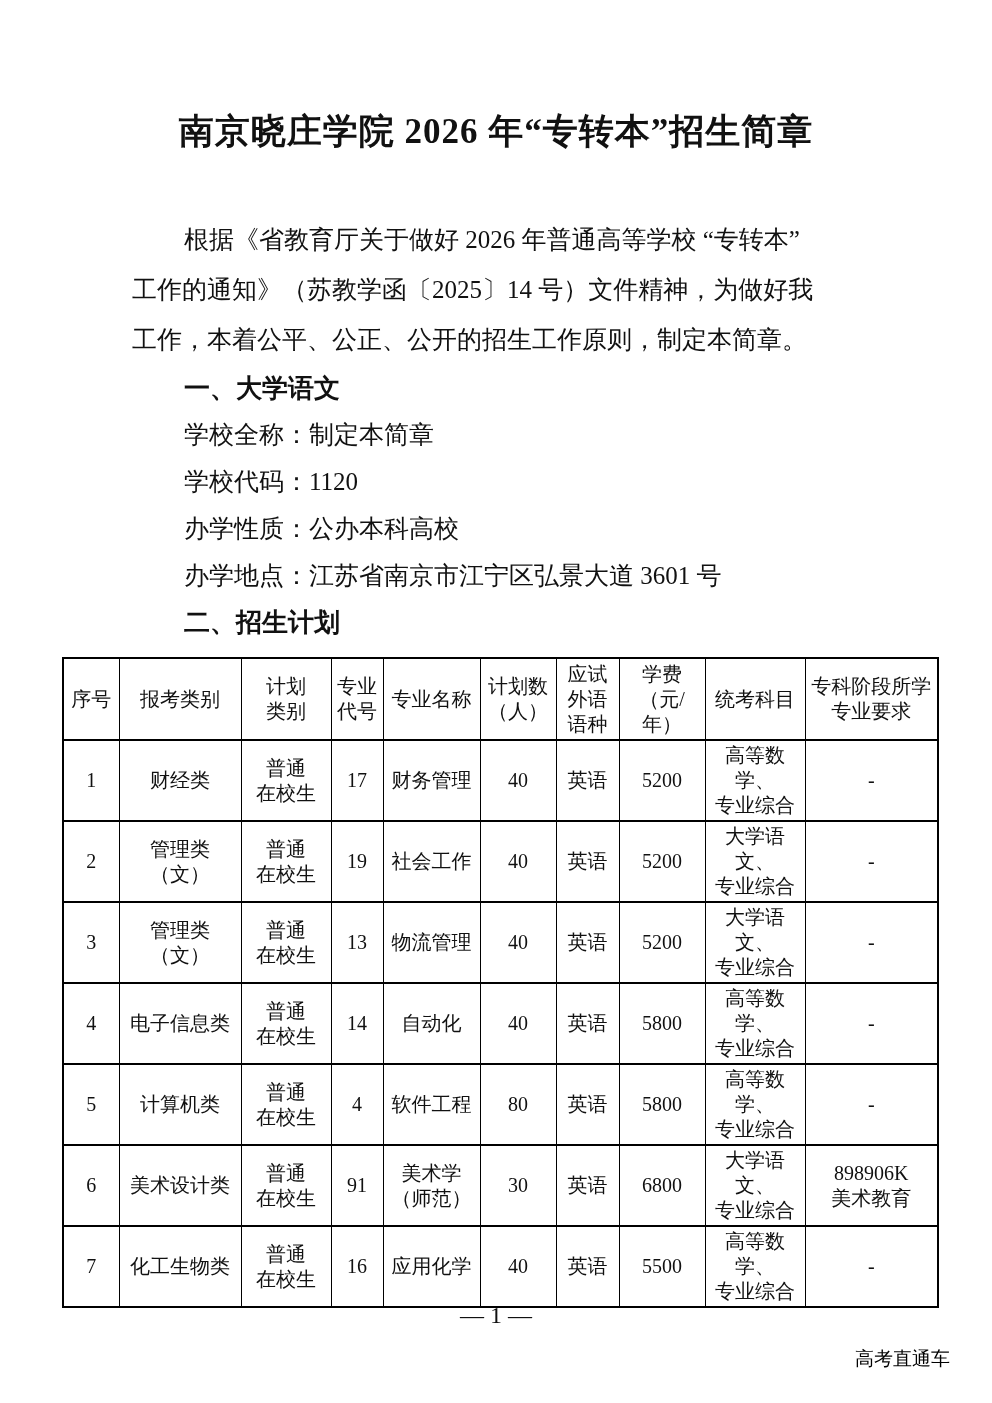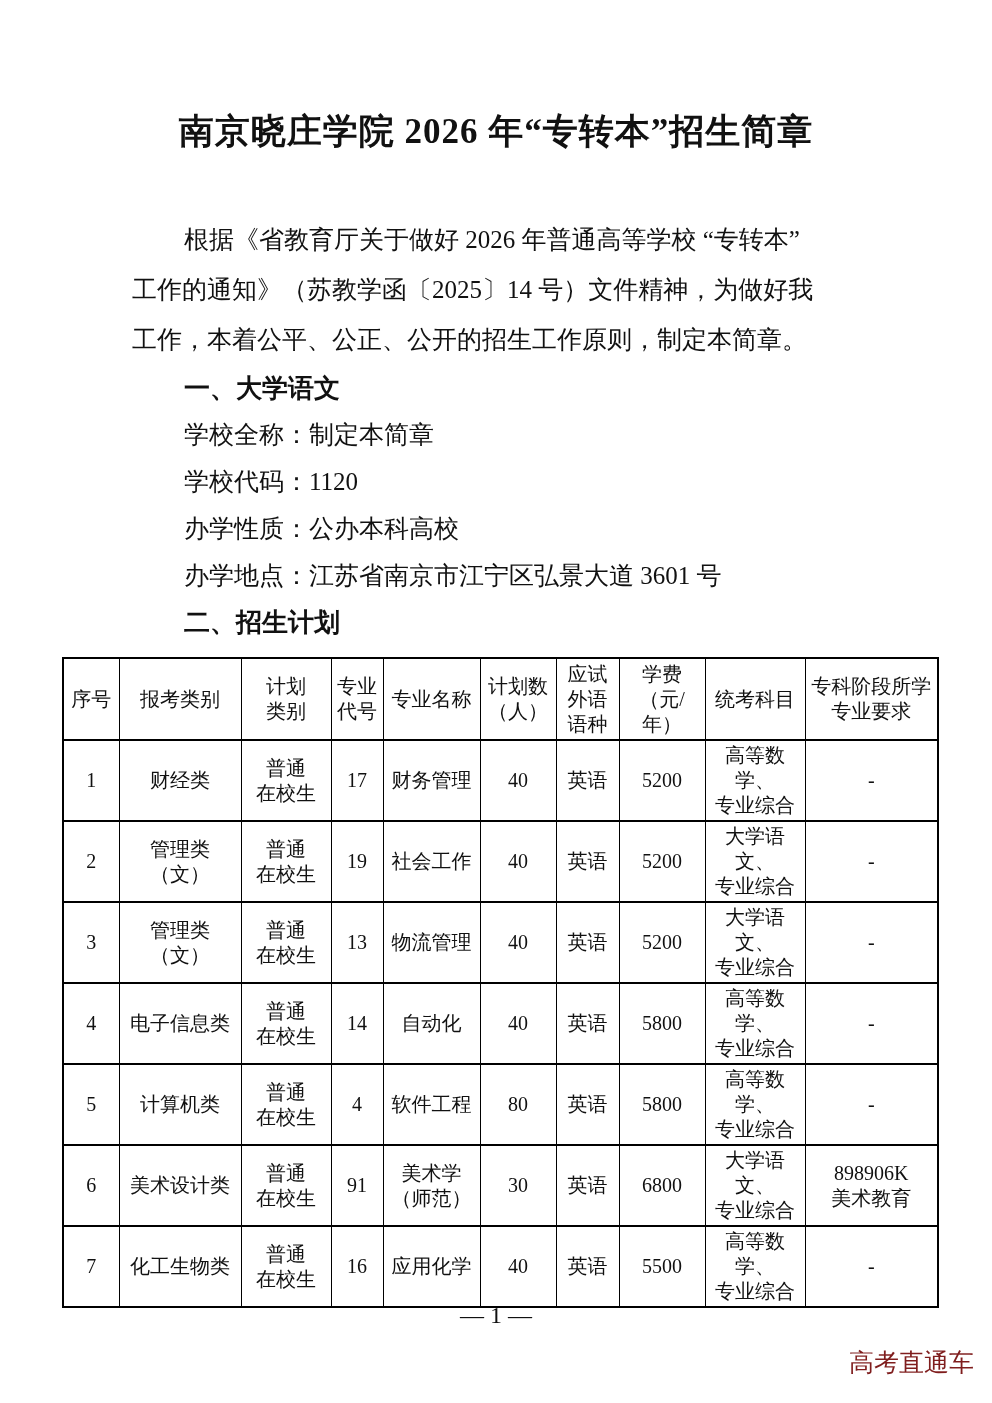--- a/index.html
+++ b/index.html
@@ -68,23 +68,23 @@
     position:absolute;
     left:0; right:0;
     top:1302px;
     text-align:center;
     font-size:24px;
     color:#111;
   }
   .watermark {
     position:absolute;
     top:1346px;
-    right:18px;
-    font-size:25px;
-    color:#7f1d1d;
+    right:42px;
+    font-size:19px;
+    color:#000000;
     font-family:"Liberation Sans","DejaVu Sans",sans-serif;
   }
 </style>
 </head>
 <body>
 
 <div class="page">
 
   <h1 class="title">南京晓庄学院 2026 年“专转本”招生简章</h1>
 

